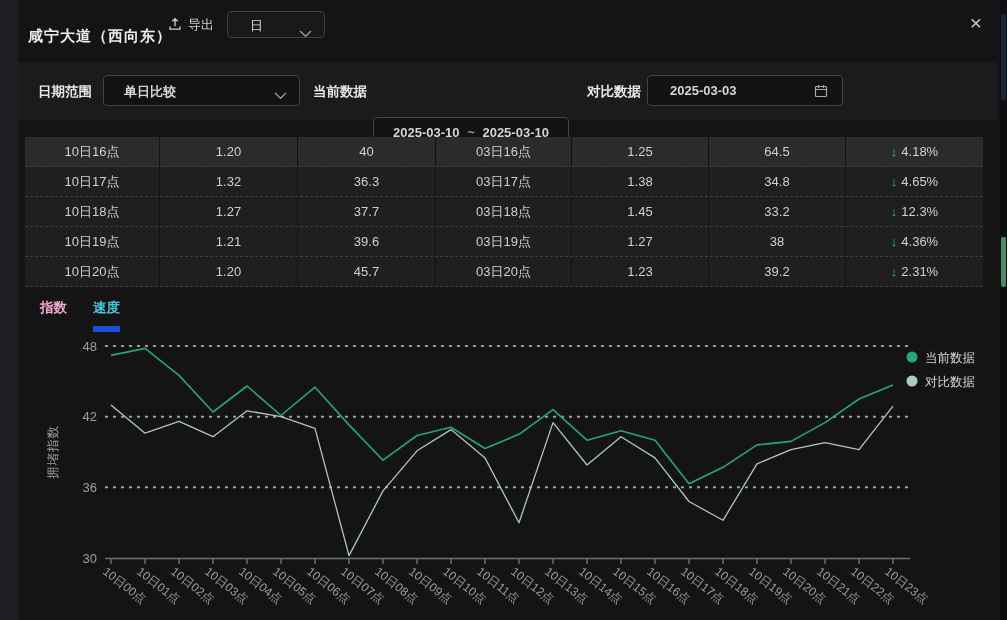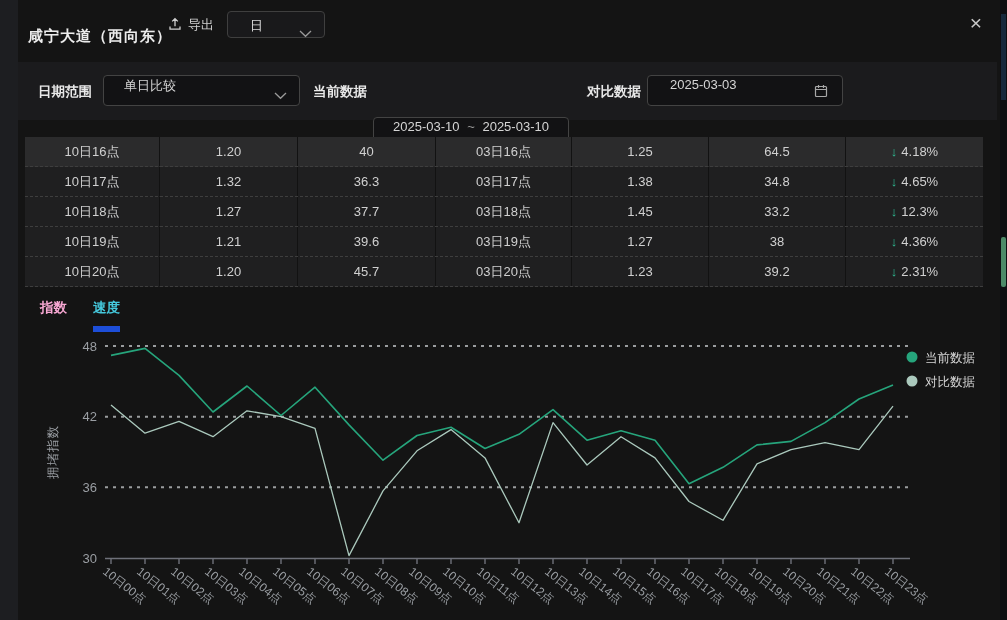--- a/index.html
+++ b/index.html
@@ -19,21 +19,21 @@
               border:1px solid #3f3f3f;border-radius:4px;box-sizing:border-box;}
   .hdr-select .val{position:absolute;left:22px;top:5px;font-size:13px;color:#dcdcdc;}
   .close-btn{position:absolute;left:963px;top:11px;width:26px;height:26px;color:#c8c8c8;
              font-size:21px;line-height:24px;text-align:center;cursor:pointer;}
 
   
   .filter-band{position:absolute;left:18px;top:62px;right:10px;height:58px;background:#1b1b1d;}
   .flabel{position:absolute;top:21px;font-size:13.5px;font-weight:bold;color:#e8e8e8;}
   .fbox{position:absolute;top:13px;height:31px;background:#121214;border:1px solid #434343;
         border-radius:4px;box-sizing:border-box;font-size:13px;color:#d5d5d5;}
-  .fbox .txt{position:absolute;top:1px;left:0;right:0;}
+  .fbox .txt{position:absolute;top:7px;left:0;right:0;font-weight:bold;}
   .chev{position:absolute;right:12px;top:12px;}
   .cal{position:absolute;right:14px;top:8px;}
 
   
   .ctable{position:absolute;left:25px;top:137px;width:958px;}
   .trow{display:grid;grid-template-columns:135px 138px 138px 136px 137px 137px 137px;
         height:30px;background:#1f1f20;border-bottom:1px dashed #3e3e3e;box-sizing:border-box;}
   .trow.hl{background:#2b2b2c;}
   .tcell{font-size:13px;color:#d0d0d0;text-align:center;line-height:29px;
          border-right:1px solid #121212;overflow:hidden;}

